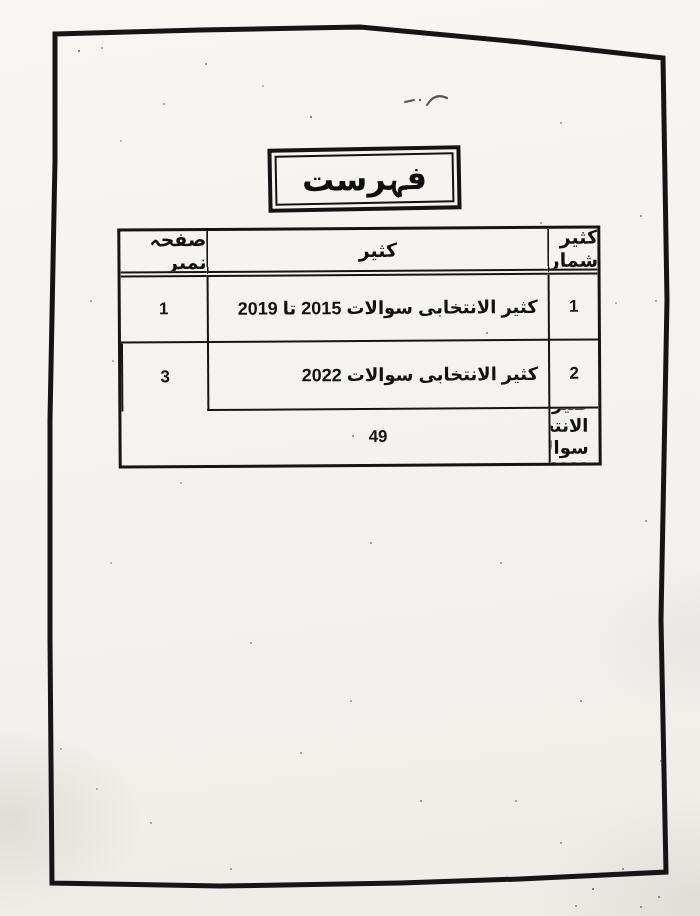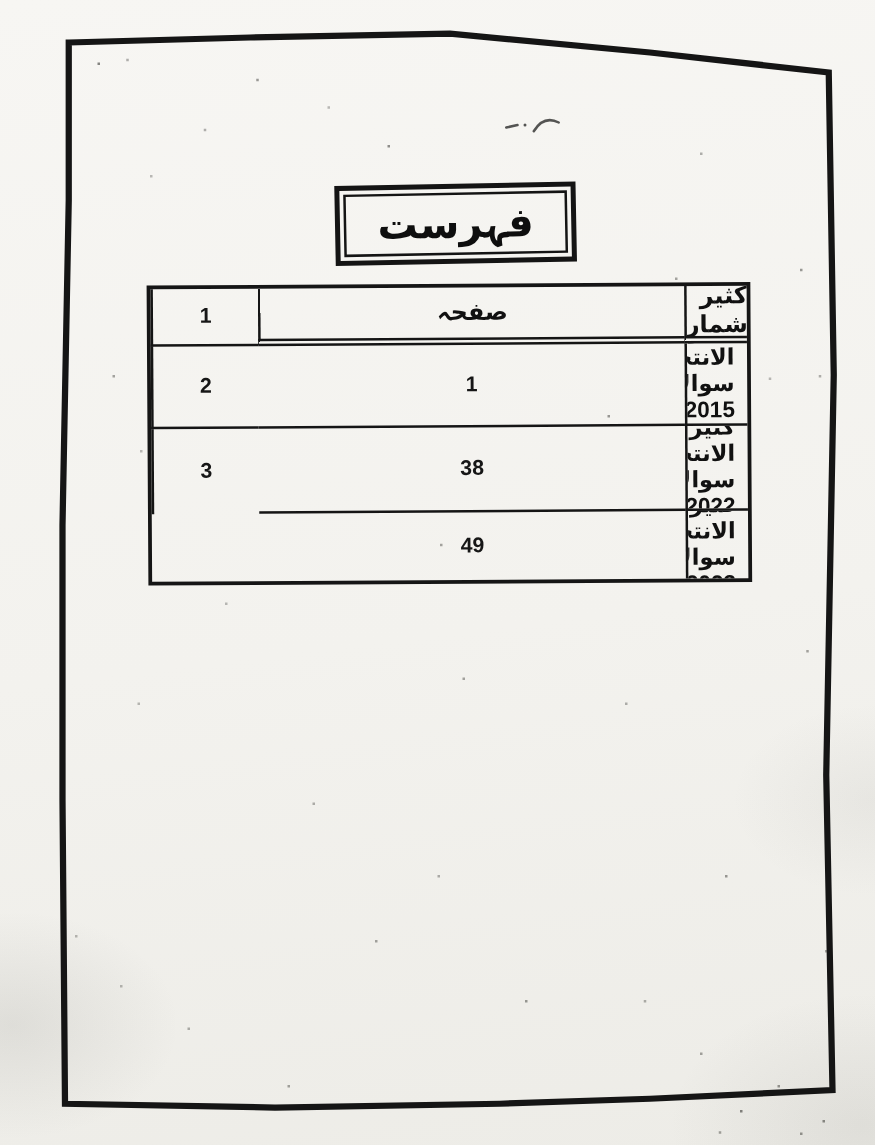--- a/index.html
+++ b/index.html
@@ -105,42 +105,42 @@
       <div class="title-text">فہرست</div>
     </div>
   </div>
 
   <div class="toc-table">
 
     <div class="cell bl hb">
       <span class="urdu hdr">کثیر شمار</span>
     </div>
     <div class="cell bl hb">
-      <span class="urdu hdr">صفحہ</span>
+      <span class="urdu hdr">کثیر</span>
+    </div>
+    <div class="cell hb">
+      <span class="urdu hdr">صفحہ نمبر</span>
     </div>
 
     <div class="cell bl rb">
       <span class="num">1</span>
     </div>
     <div class="cell bl rb detail-cell">
       <span class="urdu detail-text">کثیر الانتخابی سوالات 2015 تا 2019</span>
     </div>
     <div class="cell rb">
       <span class="num">1</span>
     </div>
 
     <div class="cell bl rb">
       <span class="num">2</span>
     </div>
     <div class="cell bl rb detail-cell">
       <span class="urdu detail-text">کثیر الانتخابی سوالات 2022</span>
     </div>
-    <div class="cell rb">
-      <span class="num">38</span>
-    </div>
 
     <div class="cell bl">
       <span class="num">3</span>
     </div>
     <div class="cell bl detail-cell">
       <span class="urdu detail-text">کثیر الانتخابی سوالات 2023</span>
     </div>
     <div class="cell">
       <span class="num">49</span>
     </div>

